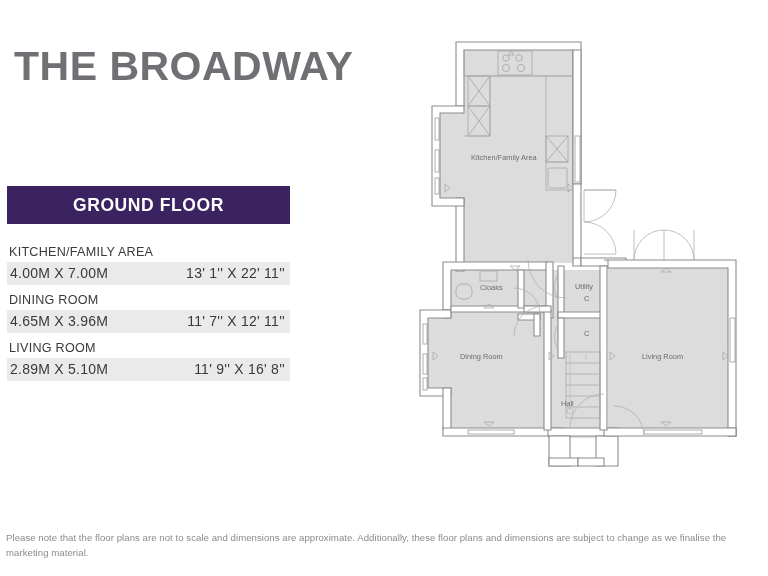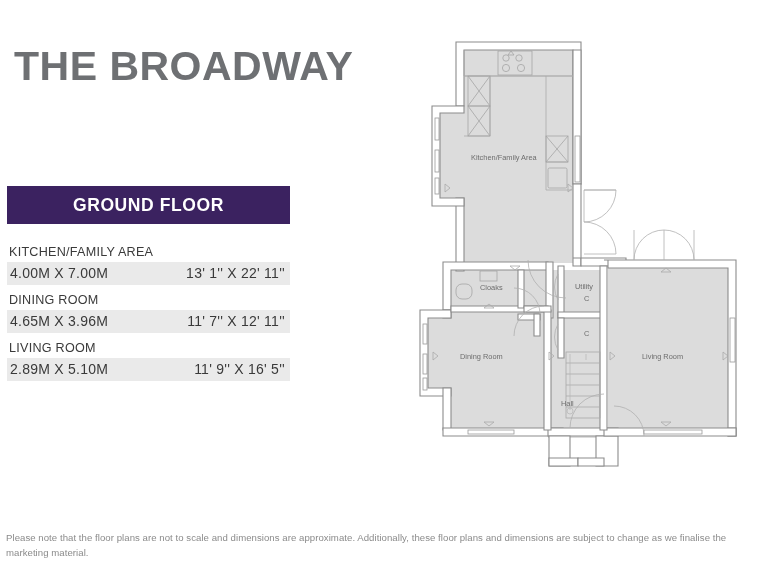--- a/index.html
+++ b/index.html
@@ -128,21 +128,21 @@
       <div class="room-dims">
         <span class="metric">4.65M X 3.96M</span>
         <span class="imperial">11' 7'' X 12' 11''</span>
       </div>
     </div>
 
     <div class="room-entry">
       <div class="room-name">LIVING ROOM</div>
       <div class="room-dims">
         <span class="metric">2.89M X 5.10M</span>
-        <span class="imperial">11' 9'' X 16' 5''</span>
+        <span class="imperial">11' 9'' X 16' 8''</span>
       </div>
     </div>
 
   </div>
 </div>
 
 <div id="disclaimer">Please note that the floor plans are not to scale and dimensions are approximate. Additionally, these floor plans and dimensions are subject to change as we finalise the marketing material.</div>
 
 <div id="floorplan-wrap">
 <svg id="floorplan-svg" width="350" height="472" viewBox="0 0 350 472" xmlns="http://www.w3.org/2000/svg">

